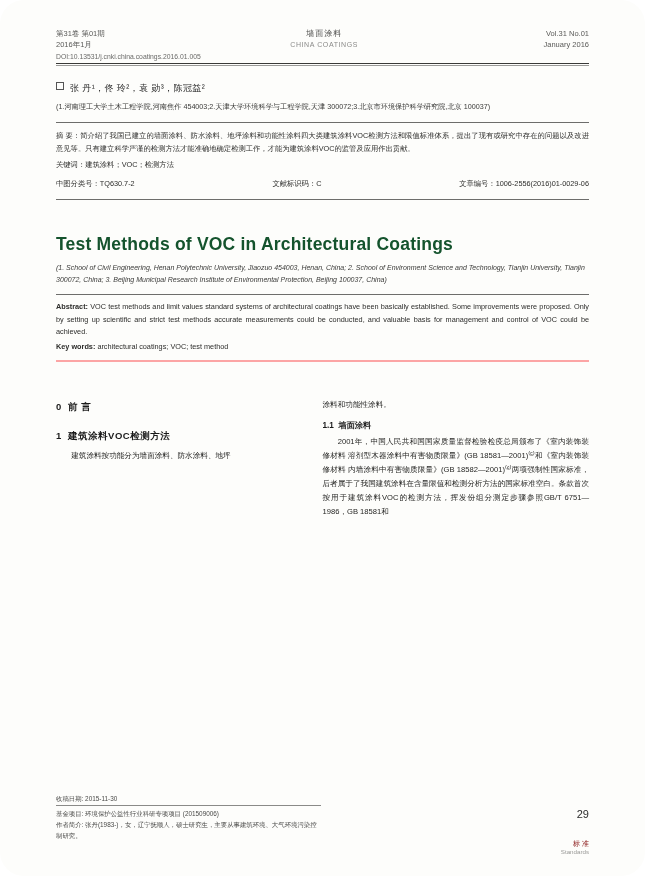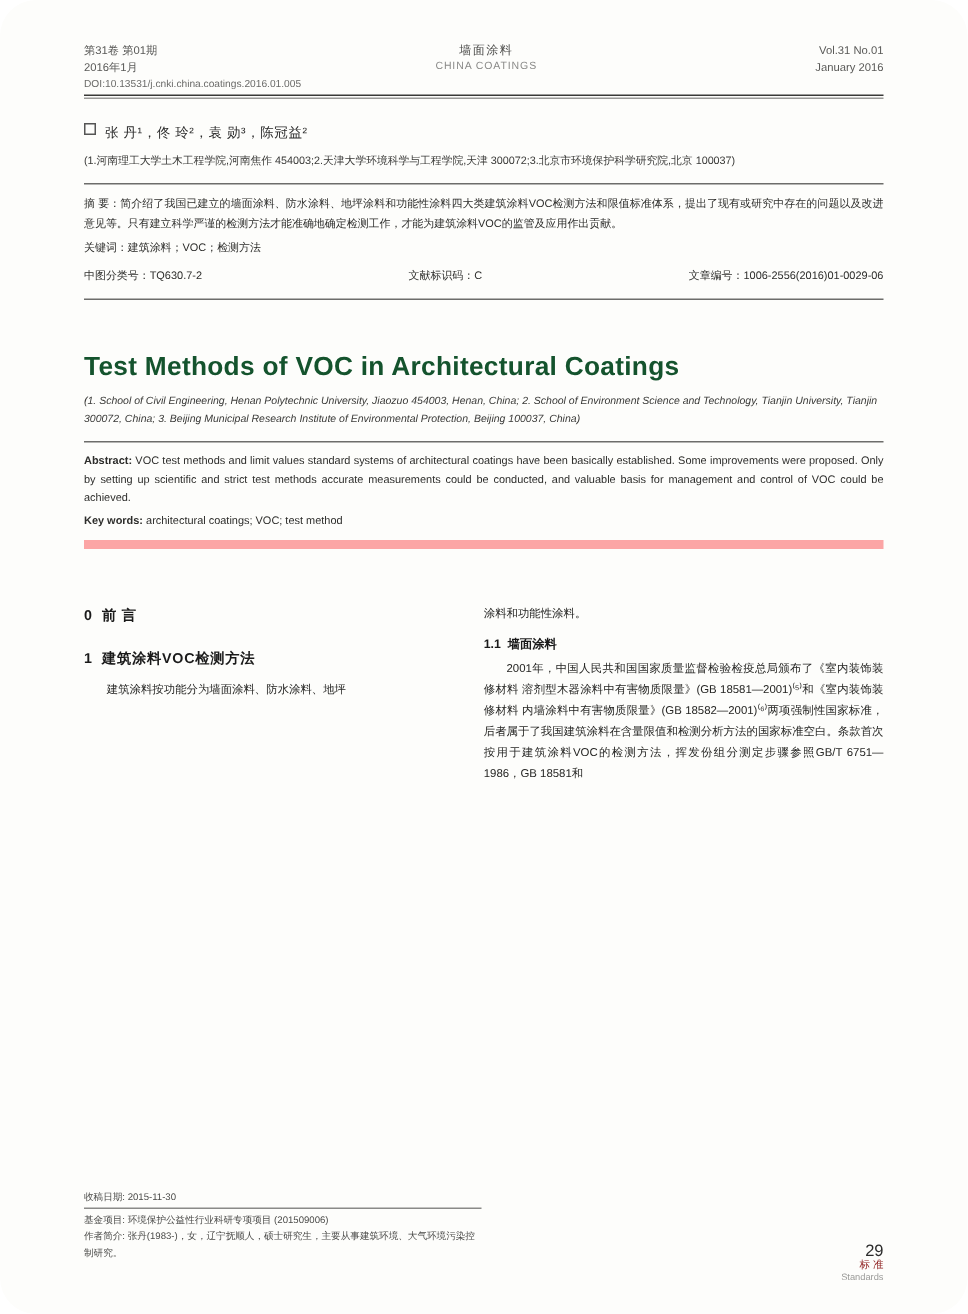--- a/index.html
+++ b/index.html
@@ -115,21 +115,21 @@
   .affil-en {
     margin-top: 7px;
     font-size: 7px;
     font-style: italic;
     color: #3a3a38;
     line-height: 1.65;
   }
   .abstract-en {
     margin-top: 9px;
     border-top: 1px solid #6d6d6b;
-    border-bottom: 6px solid #fca5a5;
+    border-bottom: 2px solid #fca5a5;
     padding: 6px 0 6px 0;
     font-size: 7.3px;
     line-height: 1.7;
     color: #2d2d2b;
     text-align: justify;
   }
   .abstract-en b { font-weight: bold; }
   .kw-en { margin-top: 3px; }
 
   
@@ -168,21 +168,21 @@
     color: #4a4a48;
   }
   .footer .frule {
     border: 0;
     border-top: .7px solid #8a8a88;
     margin: 0 0 3px 0;
   }
   .page-num {
     position: absolute;
     right: 56px;
-    bottom: 36px;
+    bottom: 56px;
     font-size: 11px;
     color: #2b2b2b;
     text-align: right;
   }
   .page-foot-label {
     position: absolute;
     right: 56px;
     bottom: 20px;
     text-align: right;
     font-size: 7px;

